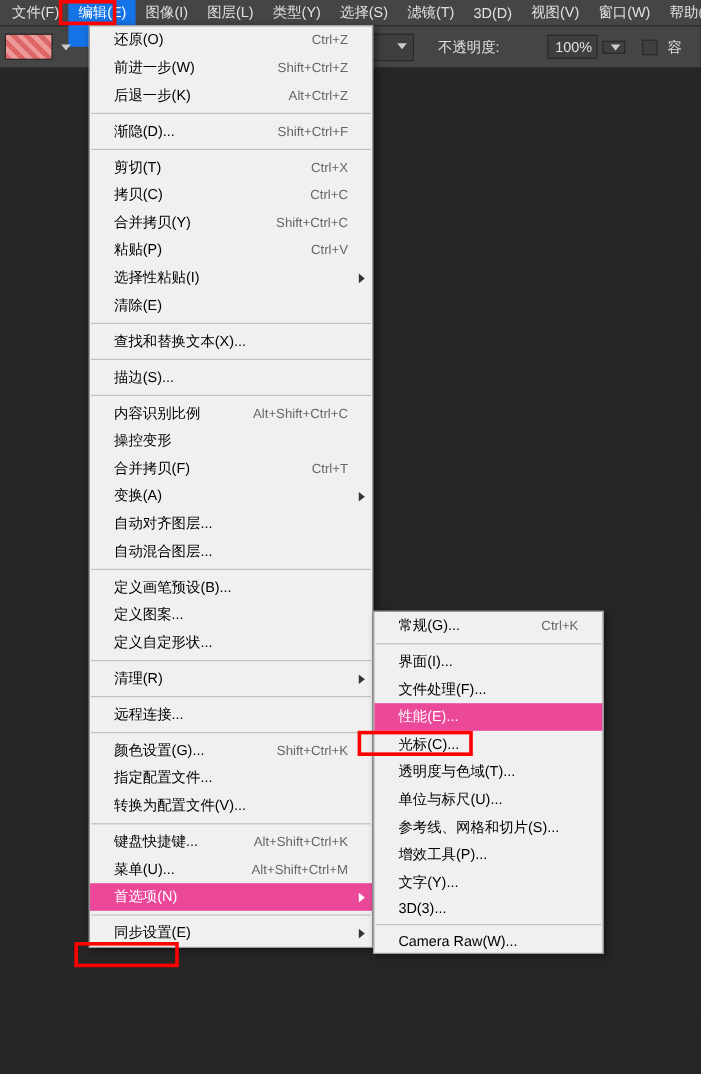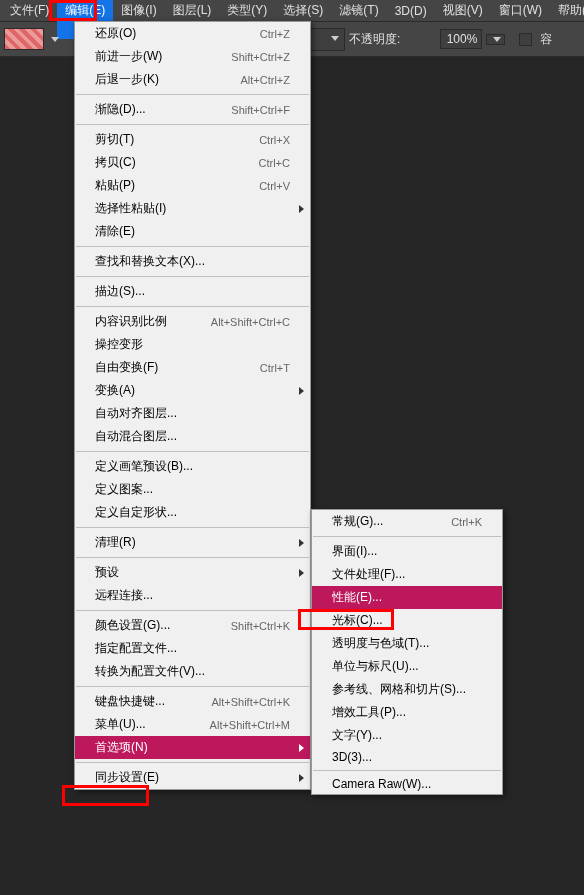--- a/index.html
+++ b/index.html
@@ -10,36 +10,36 @@
 .menubar-item.active { background: #1473e6; color: #fff; }
 
 .options-bar { background: #454545; height: 36px; display: flex; align-items: center; padding: 0 4px; gap: 4px; border-top: 1px solid #2a2a2a; border-bottom: 1px solid #2a2a2a; }
 .swatch { width: 40px; height: 22px; background: repeating-linear-gradient(45deg, #d66, #d66 4px, #e99 4px, #e99 8px); border: 1px solid #2a2a2a; }
 .caret { width: 0; height: 0; border-left: 4px solid transparent; border-right: 4px solid transparent; border-top: 5px solid #ccc; margin-left: 3px; }
 
 .blend-label { margin-left: 200px; }
 .blend-select { background: #3f3f3f; border: 1px solid #2a2a2a; padding: 2px 18px 2px 6px; position: relative; min-width: 78px; }
 .blend-select::after { content: ""; position: absolute; right: 5px; top: 7px; width: 0; height: 0; border-left: 4px solid transparent; border-right: 4px solid transparent; border-top: 5px solid #ccc; }
 
-.opacity-label { margin-left: 0; }
+.opacity-label { margin-left: 16px; }
 .opacity-input { background: #3f3f3f; border: 1px solid #2a2a2a; padding: 2px 4px; width: 42px; text-align: right; margin-left: 36px; }
 .opacity-caret { background: #3f3f3f; border: 1px solid #2a2a2a; padding: 2px 3px; }
 
 .checkbox { width: 13px; height: 13px; background: #3f3f3f; border: 1px solid #2a2a2a; margin-left: 10px; display: inline-block; }
 .flow-label { margin-left: 4px; }
 
 .doc-area { background: #262626; height: 838px; }
 
 
 .dropdown { position: absolute; background: #f0f0f0; color: #000; border: 1px solid #999; box-shadow: 2px 2px 6px rgba(0,0,0,0.5); margin-left: 20px; }
 .menu1 { left: 54px; top: 21px; width: 237px; }
 .menu2 { left: 291px; top: 509px; width: 192px; }
 
 .menu-item { display: flex; justify-content: space-between; align-items: center; padding: 3px 20px 3px 20px; font-size: 12px; cursor: pointer; position: relative; }
-.menu-item.sel { background: #be185d; color: #fff; }
+.menu-item.sel { background: #ec4899; color: #fff; }
 .menu-sep { height: 1px; background: #bfbfbf; margin: 3px 1px; }
 .shortcut { color: #666; font-size: 11px; }
 .has-sub::after { content: ""; position: absolute; right: 6px; top: 50%; margin-top: -4px; width: 0; height: 0; border-top: 4px solid transparent; border-bottom: 4px solid transparent; border-left: 5px solid #333; }
 .menu-item.sel.has-sub::after { border-left-color: #fff; }
 
 .redbox { position: absolute; border: 3px solid #ff0000; pointer-events: none; }
 .rb1 { left: 49px; top: 0; width: 48px; height: 21px; }
 .rb2 { left: 62px; top: 785px; width: 87px; height: 21px; }
 .rb3 { left: 298px; top: 609px; width: 96px; height: 21px; }
 </style>
@@ -97,20 +97,24 @@
     <div class="menu-sep"></div>
     <div class="menu-item">
       <span>剪切(T)</span>
       <span class="shortcut">Ctrl+X</span>
     </div>
     <div class="menu-item">
       <span>拷贝(C)</span>
       <span class="shortcut">Ctrl+C</span>
     </div>
     <div class="menu-item">
+      <span>合并拷贝(Y)</span>
+      <span class="shortcut">Shift+Ctrl+C</span>
+    </div>
+    <div class="menu-item">
       <span>粘贴(P)</span>
       <span class="shortcut">Ctrl+V</span>
     </div>
     <div class="menu-item has-sub">
       <span>选择性粘贴(I)</span>
     </div>
     <div class="menu-item">
       <span>清除(E)</span>
     </div>
     <div class="menu-sep"></div>
@@ -123,21 +127,21 @@
     </div>
     <div class="menu-sep"></div>
     <div class="menu-item">
       <span>内容识别比例</span>
       <span class="shortcut">Alt+Shift+Ctrl+C</span>
     </div>
     <div class="menu-item">
       <span>操控变形</span>
     </div>
     <div class="menu-item">
-      <span>自由变换(F)</span>
+      <span>合并拷贝(F)</span>
       <span class="shortcut">Ctrl+T</span>
     </div>
     <div class="menu-item has-sub">
       <span>变换(A)</span>
     </div>
     <div class="menu-item">
       <span>自动对齐图层...</span>
     </div>
     <div class="menu-item">
       <span>自动混合图层...</span>
@@ -150,23 +154,20 @@
       <span>定义图案...</span>
     </div>
     <div class="menu-item">
       <span>定义自定形状...</span>
     </div>
     <div class="menu-sep"></div>
     <div class="menu-item has-sub">
       <span>清理(R)</span>
     </div>
     <div class="menu-sep"></div>
-    <div class="menu-item has-sub">
-      <span>预设</span>
-    </div>
     <div class="menu-item">
       <span>远程连接...</span>
     </div>
     <div class="menu-sep"></div>
     <div class="menu-item">
       <span>颜色设置(G)...</span>
       <span class="shortcut">Shift+Ctrl+K</span>
     </div>
     <div class="menu-item">
       <span>指定配置文件...</span>

